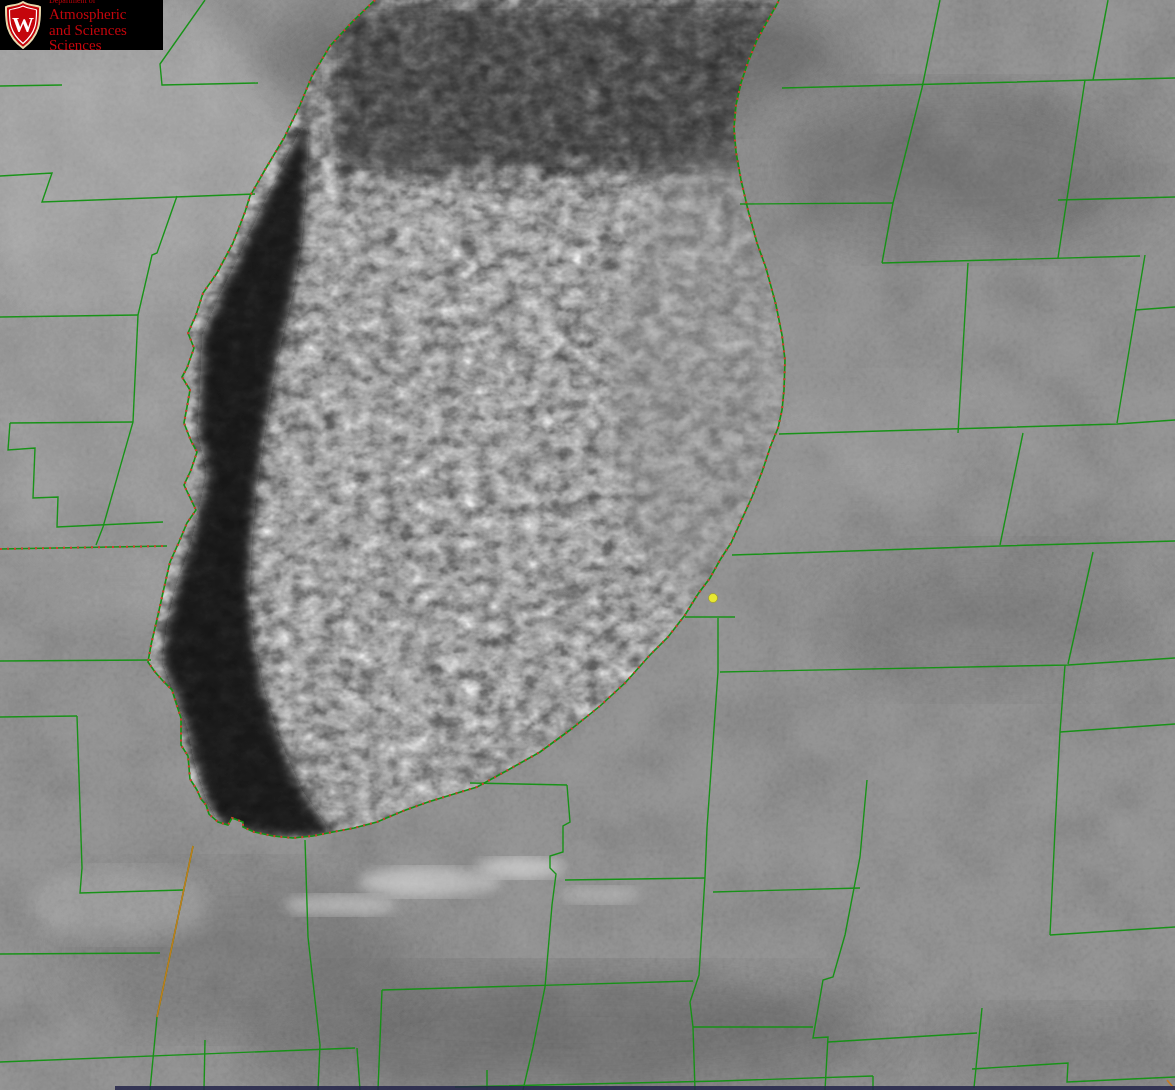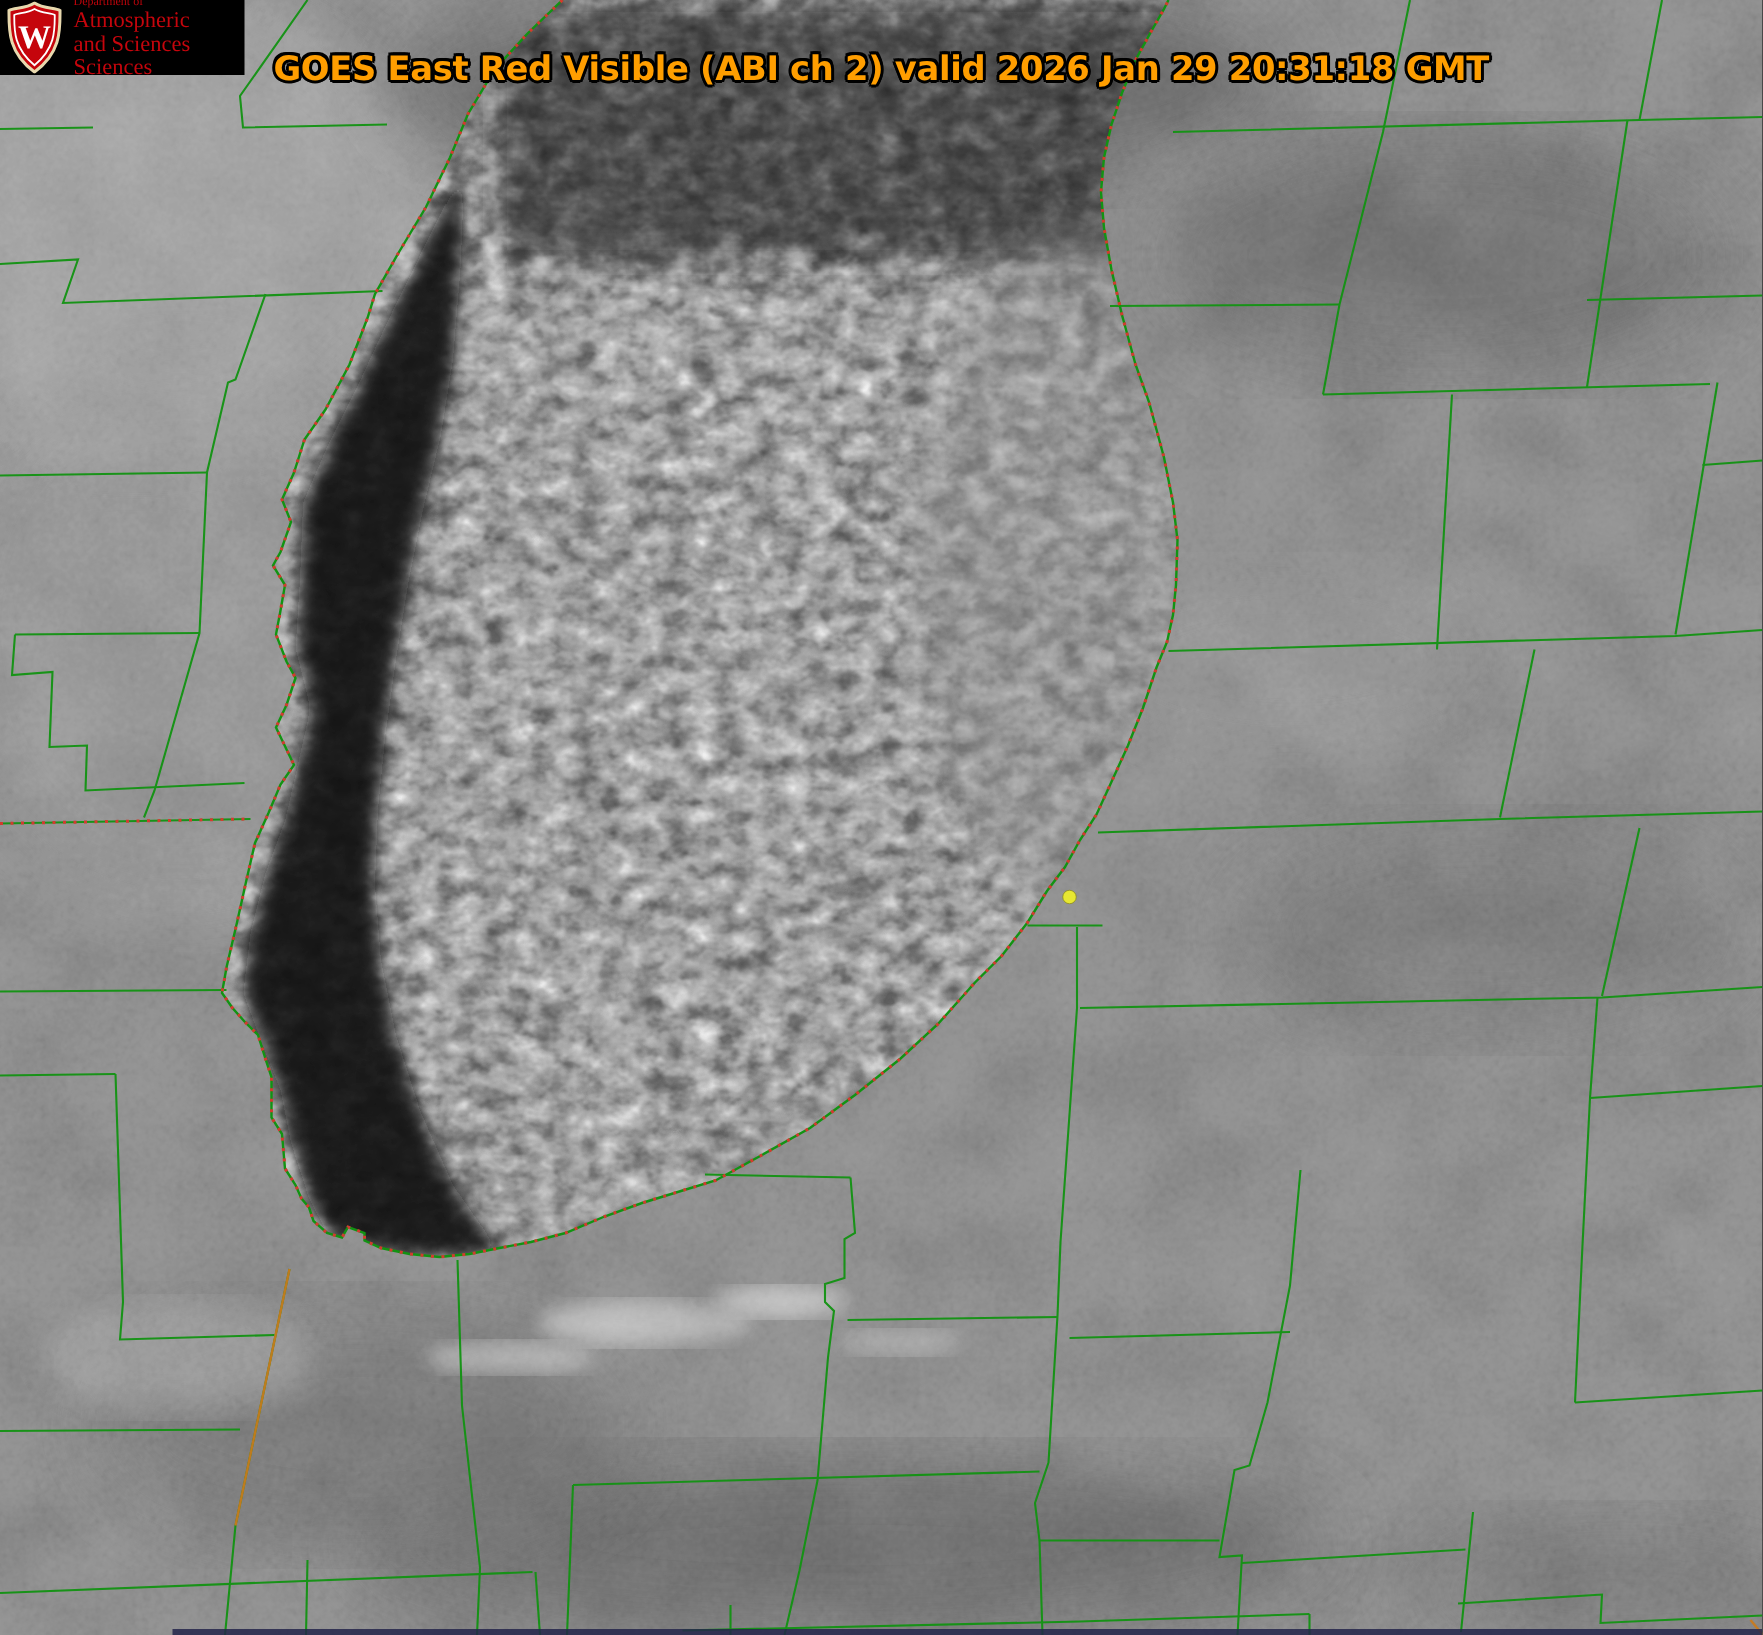--- a/index.html
+++ b/index.html
@@ -215,16 +215,15 @@
       <path d="M20,5 C15,8 9,7.5 6.5,9 C6.5,19 6,31 20,42.5 C34,31 33.5,19 33.5,9 C31,7.5 25,8 20,5 Z" fill="none" stroke="#ffffff" stroke-width="1.2"></path>
       <text x="20" y="31" text-anchor="middle" font-family="Liberation Serif, DejaVu Serif, serif" font-size="22" font-weight="bold" fill="#ffffff">W</text>
     </svg>
     <div class="logo-text">
       <div class="logo-dept">Department of</div>
       <div class="logo-l1">Atmospheric</div>
       <div class="logo-l2">and Sciences Sciences</div>
     </div>
   </div>
 
-  <div class="title-bar">GOES East Red Visible (ABI ch 2) valid 2026 Jan 29 20:31:18 GMT</div>
 
   <div class="bottom-sliver"></div>
 </div>
 
 </body></html>

